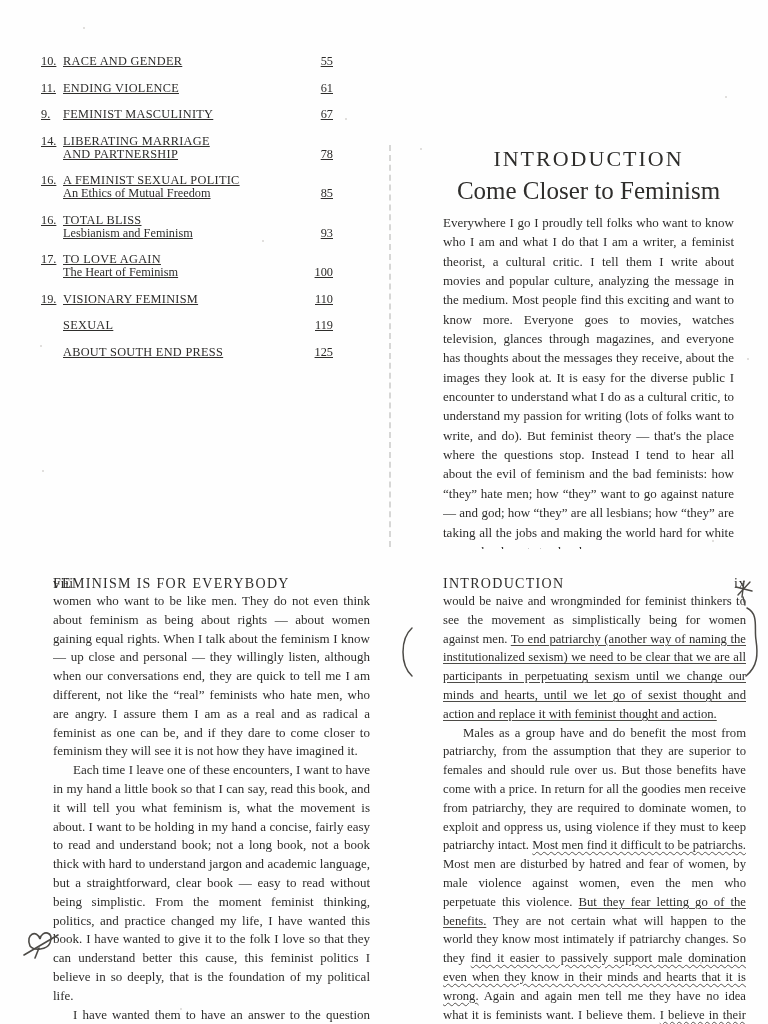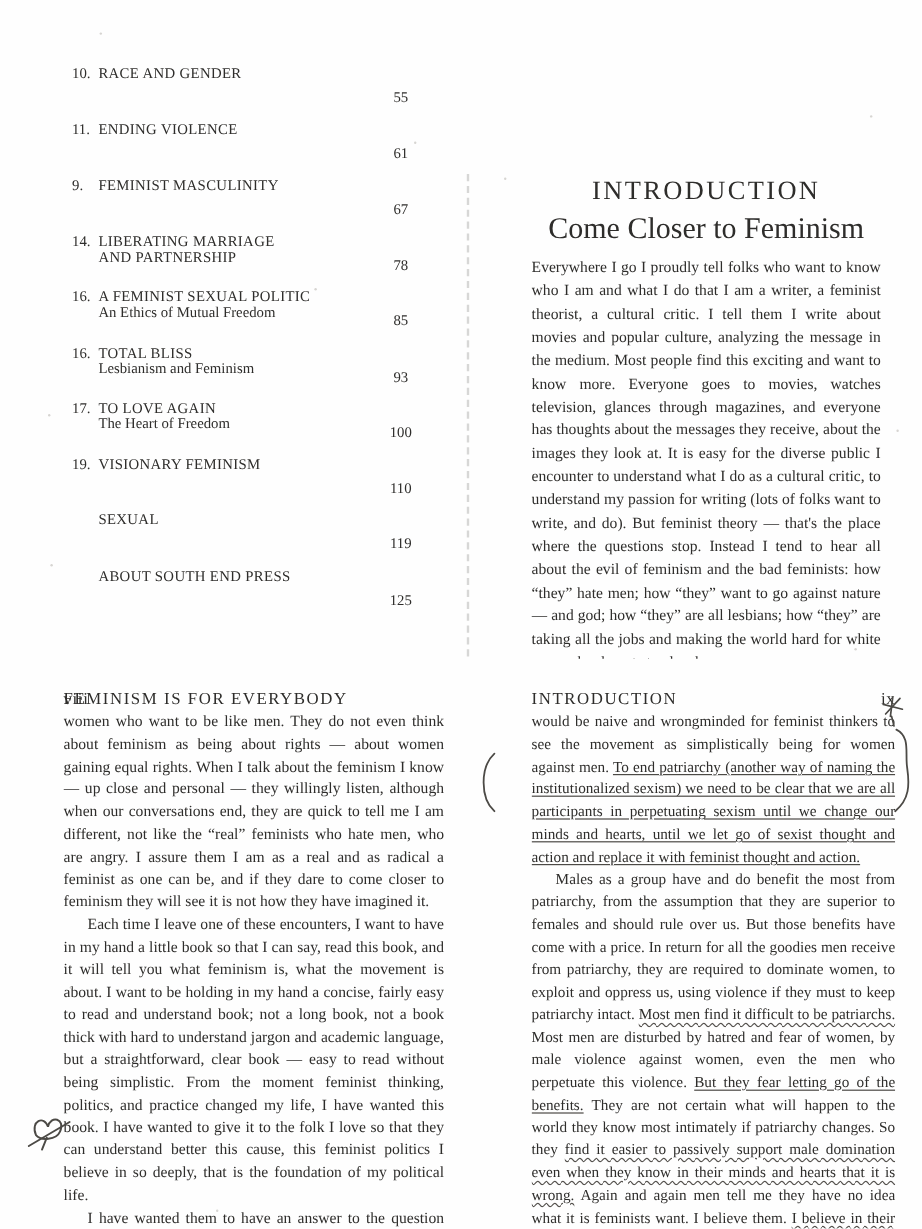--- a/index.html
+++ b/index.html
@@ -1,24 +1,24 @@
 <!DOCTYPE html>
 <html><head>
 <meta charset="utf-8">
 <style>
   html,body{margin:0;padding:0;background:#fff;}
   #canvas{position:relative;width:768px;height:1024px;overflow:hidden;background:#fefefe;
     font-family:"Liberation Serif", serif;color:#2e2d2b;}
   
-  .toc{position:absolute;left:60px;top:55px;width:292px;font-size:12.3px;}
+  .toc{position:absolute;left:41px;top:55px;width:292px;font-size:12.3px;text-decoration:underline;}
   .toc-item{display:flex;margin-bottom:13.5px;line-height:13px;}
   .toc-num{flex:0 0 22px;}
   .toc-titles{flex:1;letter-spacing:.3px;}
   .toc-sub{letter-spacing:0;}
-  .toc-pg{flex:0 0 36px;text-align:center;align-self:flex-end;margin-top:20px;}
+  .toc-pg{flex:0 0 36px;text-align:right;align-self:flex-end;}
   
   .intro-head{position:absolute;left:440px;top:146px;width:297px;text-align:center;}
   .intro-h1{font-size:22px;letter-spacing:2px;}
   .intro-h2{font-size:25px;margin-top:5px;}
   .body-block{position:absolute;overflow:hidden;text-align:justify;}
   .body-block p{margin:0;}
   .body-block p.indent{text-indent:20px;}
   #intro-body{left:443px;top:213px;width:291px;height:336px;font-size:13px;line-height:19.35px;}
   
   .page-head{position:absolute;font-size:14px;letter-spacing:1.3px;height:14px;margin-top:16px;}
@@ -87,21 +87,21 @@
         <span class="toc-titles">
           <div>TOTAL BLISS</div>
           <div class="toc-sub">Lesbianism and Feminism</div>
         </span>
         <span class="toc-pg">93</span>
       </div>
       <div class="toc-item">
         <span class="toc-num">17.</span>
         <span class="toc-titles">
           <div>TO LOVE AGAIN</div>
-          <div class="toc-sub">The Heart of Freedom</div>
+          <div class="toc-sub">The Heart of Feminism</div>
         </span>
         <span class="toc-pg">100</span>
       </div>
       <div class="toc-item">
         <span class="toc-num">19.</span>
         <span class="toc-titles">
           <div>VISIONARY FEMINISM</div>
         </span>
         <span class="toc-pg">110</span>
       </div>

